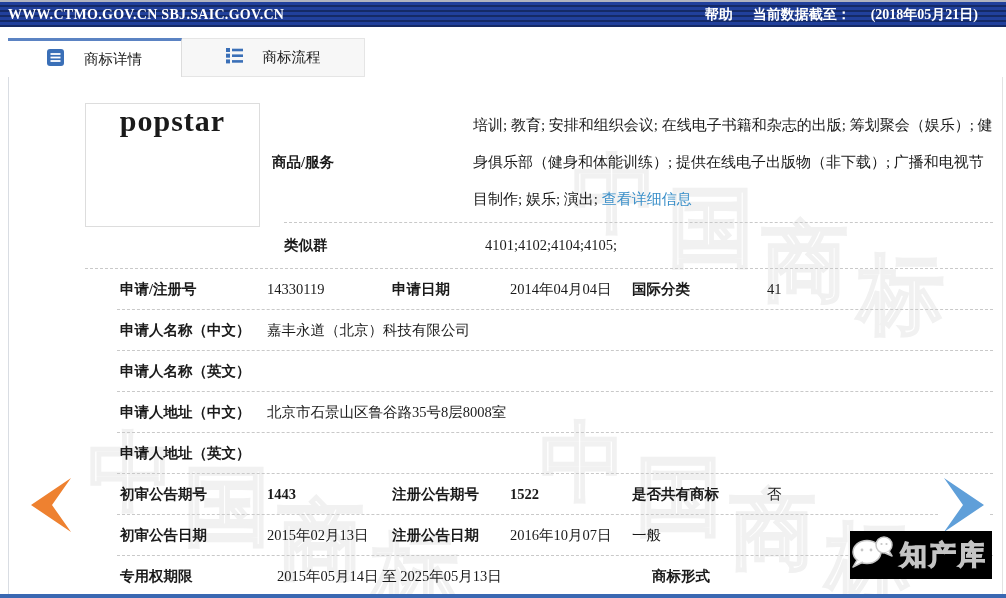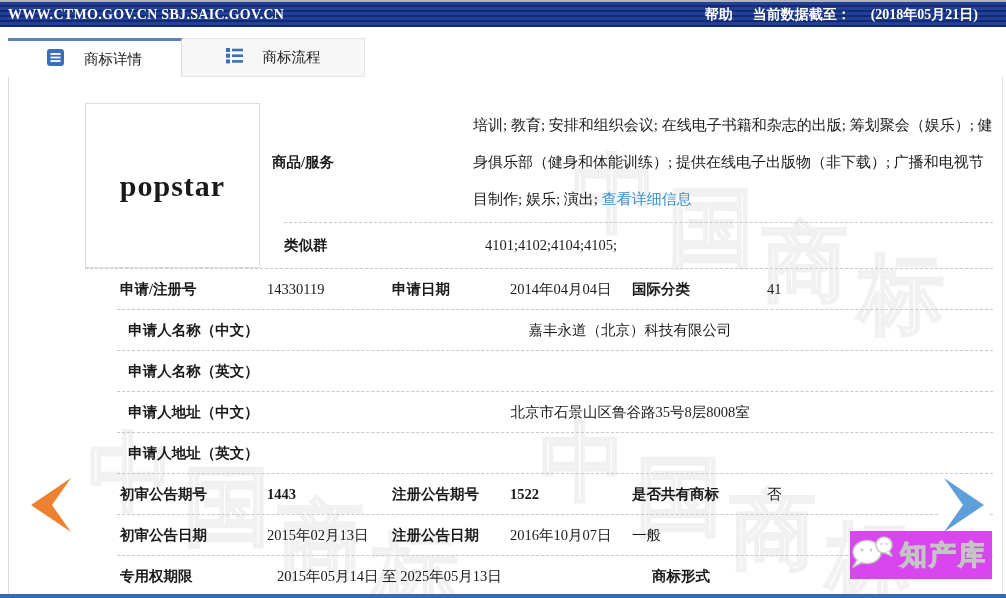--- a/index.html
+++ b/index.html
@@ -23,43 +23,43 @@
   .tab{display:flex;align-items:center;justify-content:center;gap:20px;font-size:14.5px;cursor:pointer;box-sizing:border-box;}
   .tab-active{width:174px;background:#fff;border-top:3px solid #5b83c3;border-right:1px solid #ddd;}
   .tab-idle{width:183px;background:#f7f7f7;border:1px solid #e5e5e5;border-left:none;}
   
   .frame{position:absolute;left:8px;top:77px;width:995px;height:517px;box-sizing:border-box;
     border-left:1px solid #d9dde3;border-right:1px solid #e3e3e3;z-index:1;}
   .bottombar{position:absolute;bottom:0;left:0;width:100%;height:4px;background:#3a68b2;z-index:6;}
   
   .wm{position:absolute;font-size:86px;font-weight:bold;color:#fff;
       -webkit-text-stroke:2px #f1f1f1;z-index:0;user-select:none;line-height:1;}
-  .wm-logo{position:absolute;left:850px;top:531px;width:142px;height:48px;background:#d946ef;
+  .wm-logo{position:absolute;left:850px;top:531px;width:142px;height:48px;background:#000000;
       display:flex;align-items:center;gap:6px;z-index:4;}
   .wm-logo-text{font-size:27px;font-weight:bold;letter-spacing:2px;color:#fff;
       -webkit-text-stroke:1.2px #c4c4c4;}
   
   .wrap{position:absolute;left:85px;top:103px;width:908px;z-index:2;}
   .top-section{display:flex;border-bottom:1px dashed #c9c9c9;}
-  .mark-box{width:175px;height:165px;box-sizing:border-box;border:1px solid #ddd;
-      display:flex;align-items:center;justify-content:center;background:#fff;}
+  .mark-box{width:175px;height:124px;box-sizing:border-box;border:1px solid #ddd;
+      display:flex;justify-content:center;background:#fff;}
   .mark-text{font-size:30px;font-weight:bold;letter-spacing:1px;}
   .ts-right{flex:1;margin-left:12px;display:flex;flex-direction:column;}
   .goods-row{height:119px;display:flex;align-items:center;}
   .flabel{font-weight:bold;font-size:14.5px;}
   .goods-row .flabel{width:201px;flex:0 0 201px;}
   .goods-text{flex:1;font-size:15px;line-height:37px;}
   .goods-text a{color:#3a8fc9;text-decoration:none;cursor:pointer;}
   .sim-row{height:45px;display:flex;align-items:center;border-top:1px dashed #c9c9c9;margin-left:12px;}
   .sim-row .flabel{width:201px;flex:0 0 201px;}
   .sim-val{font-size:14.5px;}
   
   .drow{display:grid;grid-template-columns:147px 125px 118px 122px 135px 1fr;
       height:40px;align-items:center;border-bottom:1px dashed #c9c9c9;padding-left:3px;font-size:14.5px;margin-left:32px;}
-  .drow.wide{grid-template-columns:147px 1fr;text-align:center;}
+  .drow.wide{grid-template-columns:147px 1fr;}
   .drow.last{grid-template-columns:147px 365px 135px 1fr;gap:10px;}
   .dval{font-size:14.5px;}
   .dval.bold{font-weight:bold;}
   
   .nav-arrow{position:absolute;top:478px;width:52px;height:54px;background:#fff;cursor:pointer;z-index:4;}
   .nav-left{left:25px;}
   .nav-right{left:938px;}
 </style>
 </head>
 <body>

